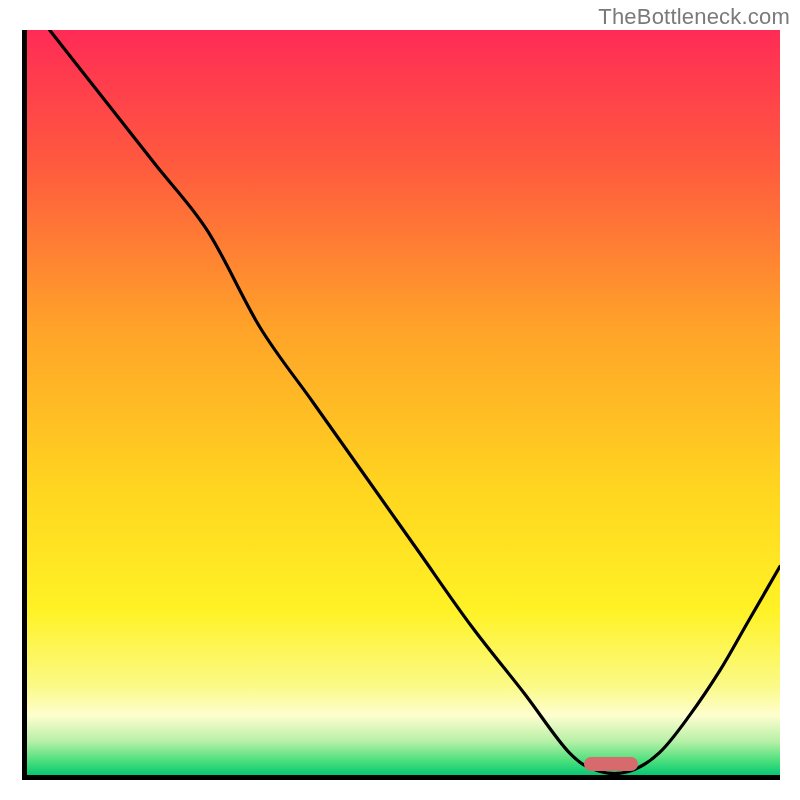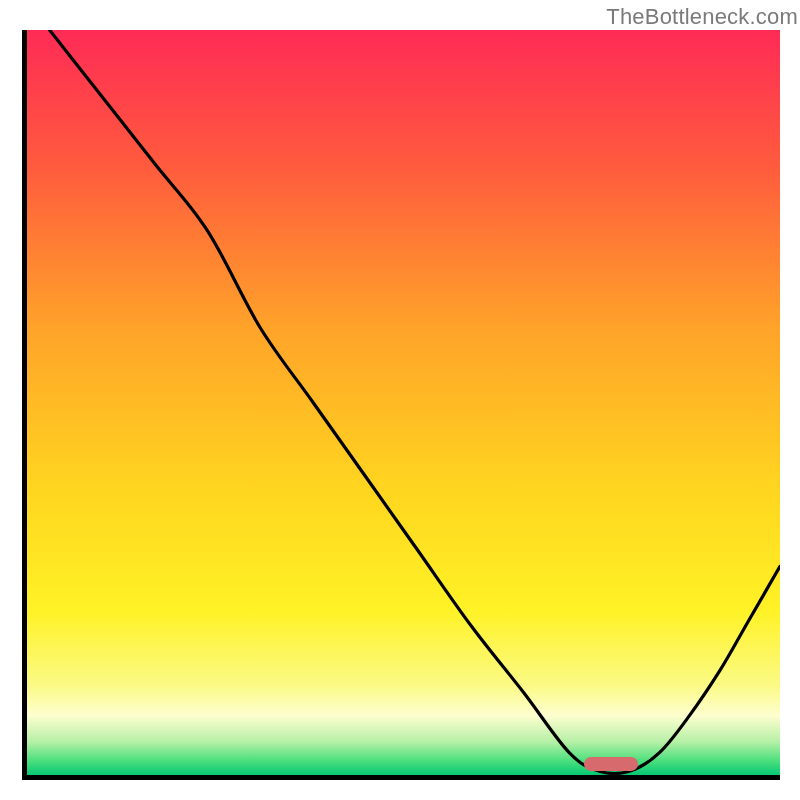--- a/index.html
+++ b/index.html
@@ -11,21 +11,21 @@
     background: #fff;
   }
   .container {
     position: relative;
     width: 800px;
     height: 800px;
   }
   .watermark {
     position: absolute;
     top: 4px;
-    right: 2px;
+    right: 10px;
     font-family: Arial, Helvetica, sans-serif;
     font-size: 22px;
     font-weight: 500;
     color: #7a7a7a;
     letter-spacing: 0.2px;
     z-index: 10;
   }
   .plot-frame {
     position: absolute;
     left: 22px;

